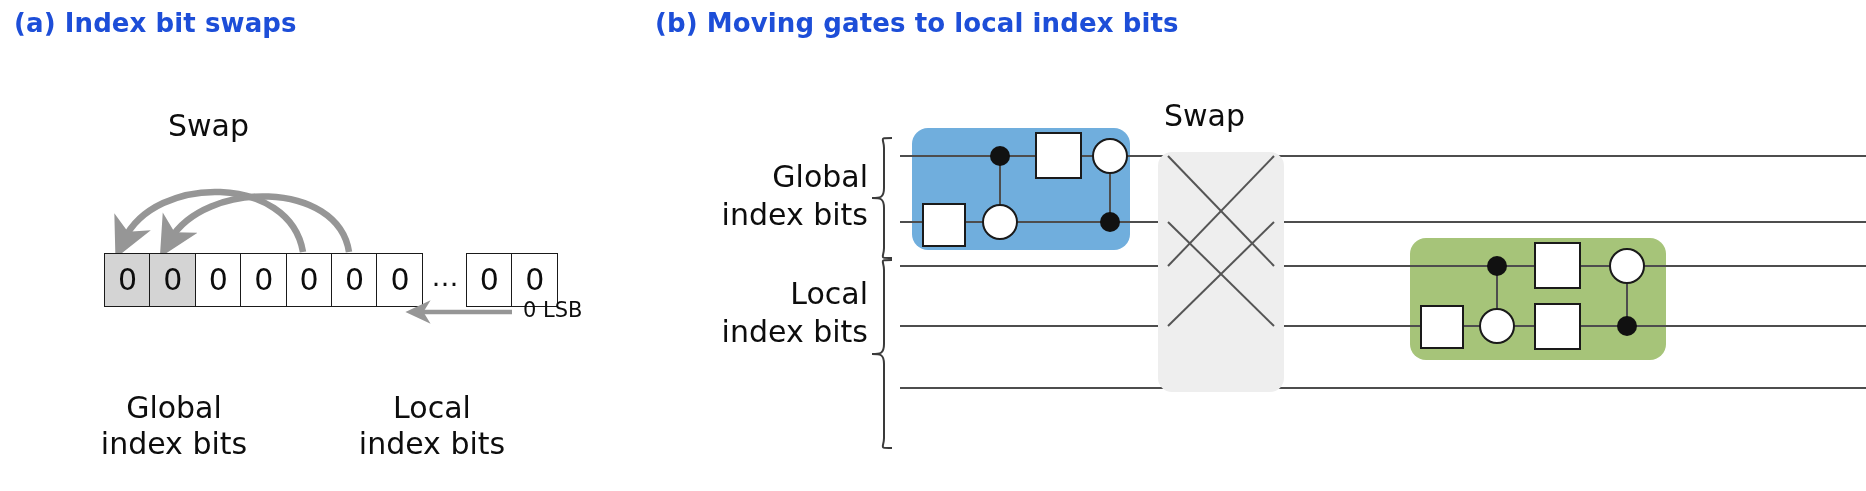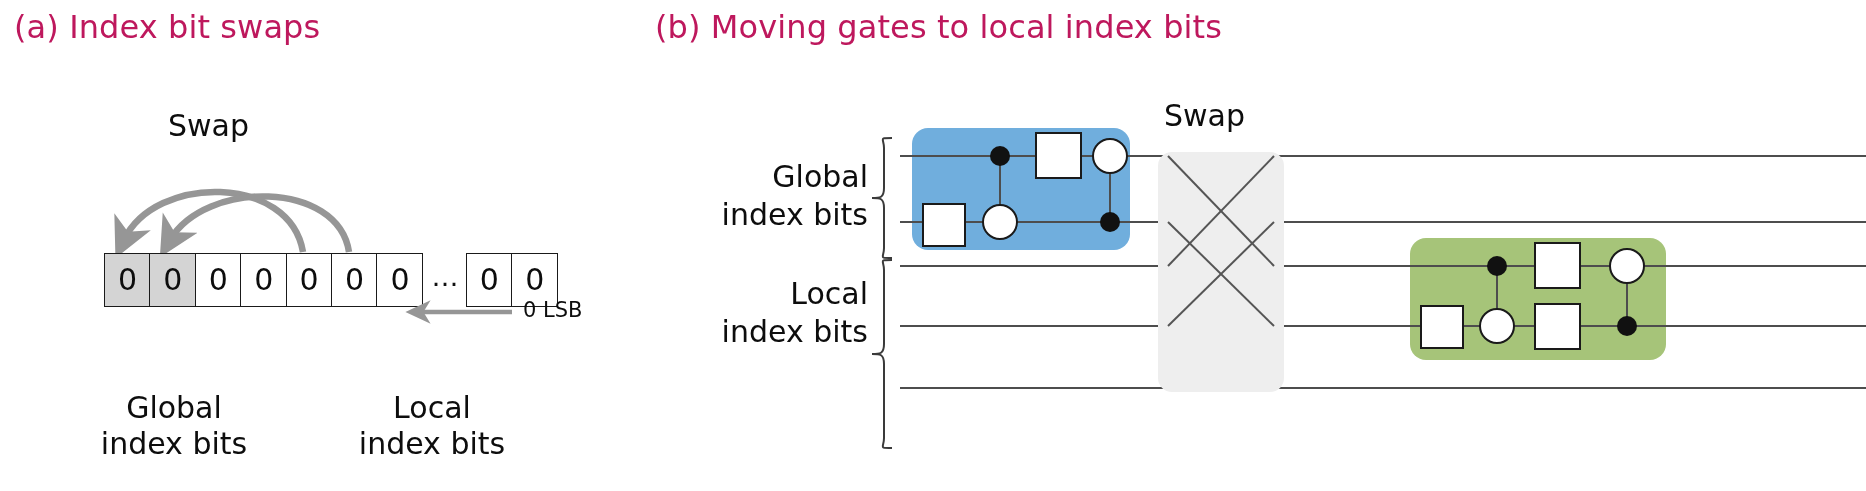--- a/index.html
+++ b/index.html
@@ -5,21 +5,21 @@
   html,body{margin:0;padding:0;}
   body{
     width:1866px;height:491px;background:#ffffff;
     font-family:"DejaVu Sans","Liberation Sans",sans-serif;
     color:#111111;overflow:hidden;position:relative;
   }
   .root{position:relative;width:1866px;height:491px;}
   .abs{position:absolute;}
 
   .panel-title{
-    font-size:32px;font-weight:400;color:#be185d;letter-spacing:0.1px;
+    font-size:26px;font-weight:700;color:#1d4ed8;letter-spacing:0.1px;
     white-space:nowrap;
   }
 
   
   .swap-label-a{
     font-size:30px;color:#0d0d0d;white-space:nowrap;
   }
   .bitrow{position:absolute;display:flex;align-items:stretch;}
   .bitcell{
     width:45px;height:52px;border:1.6px solid #1a1a1a;

